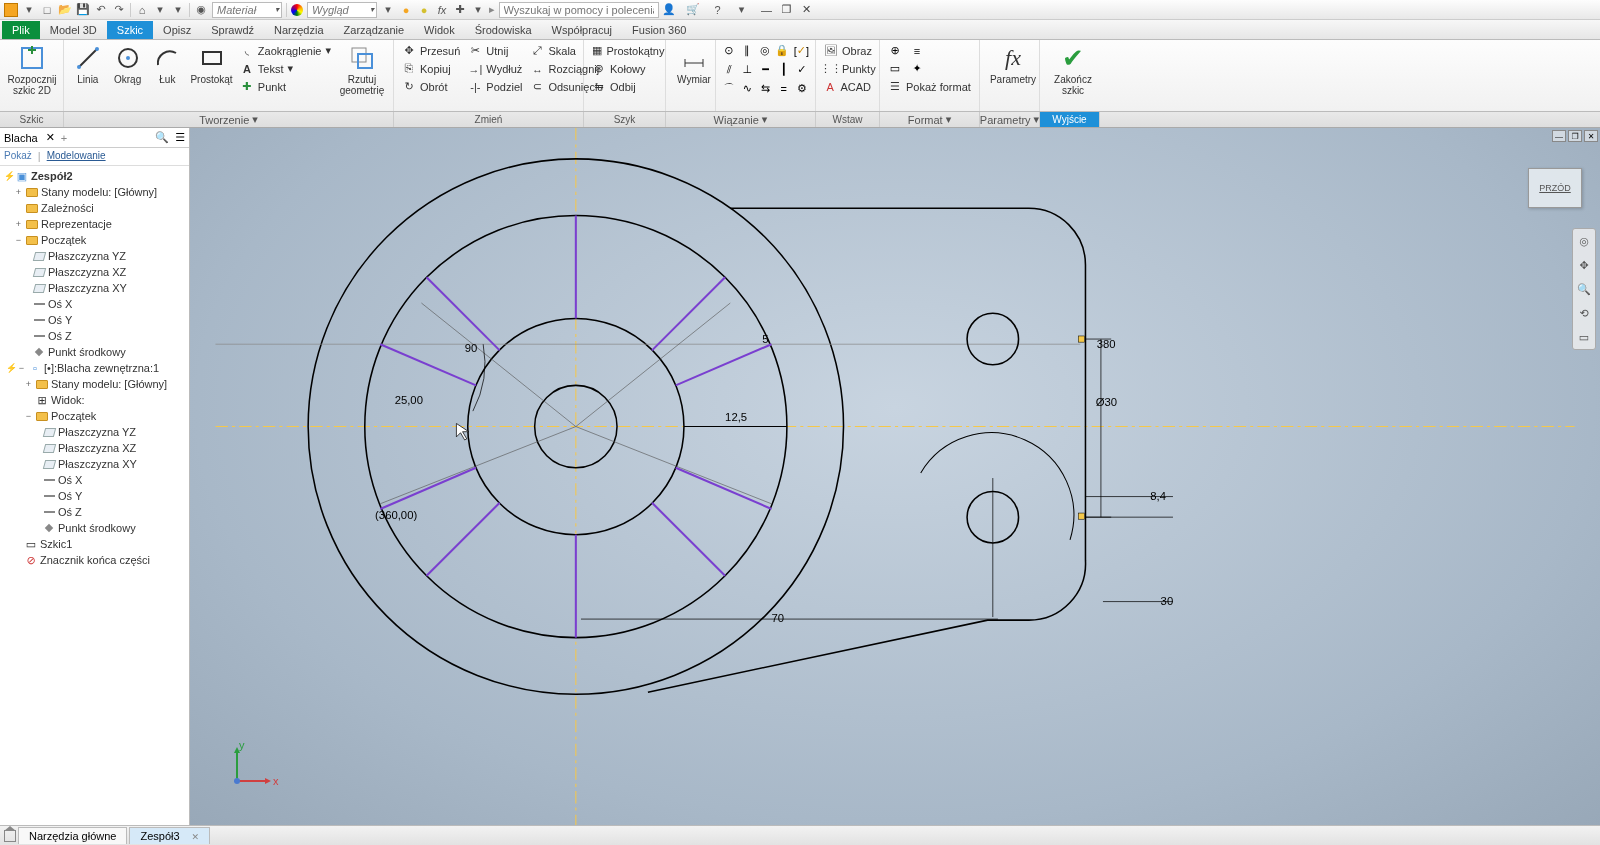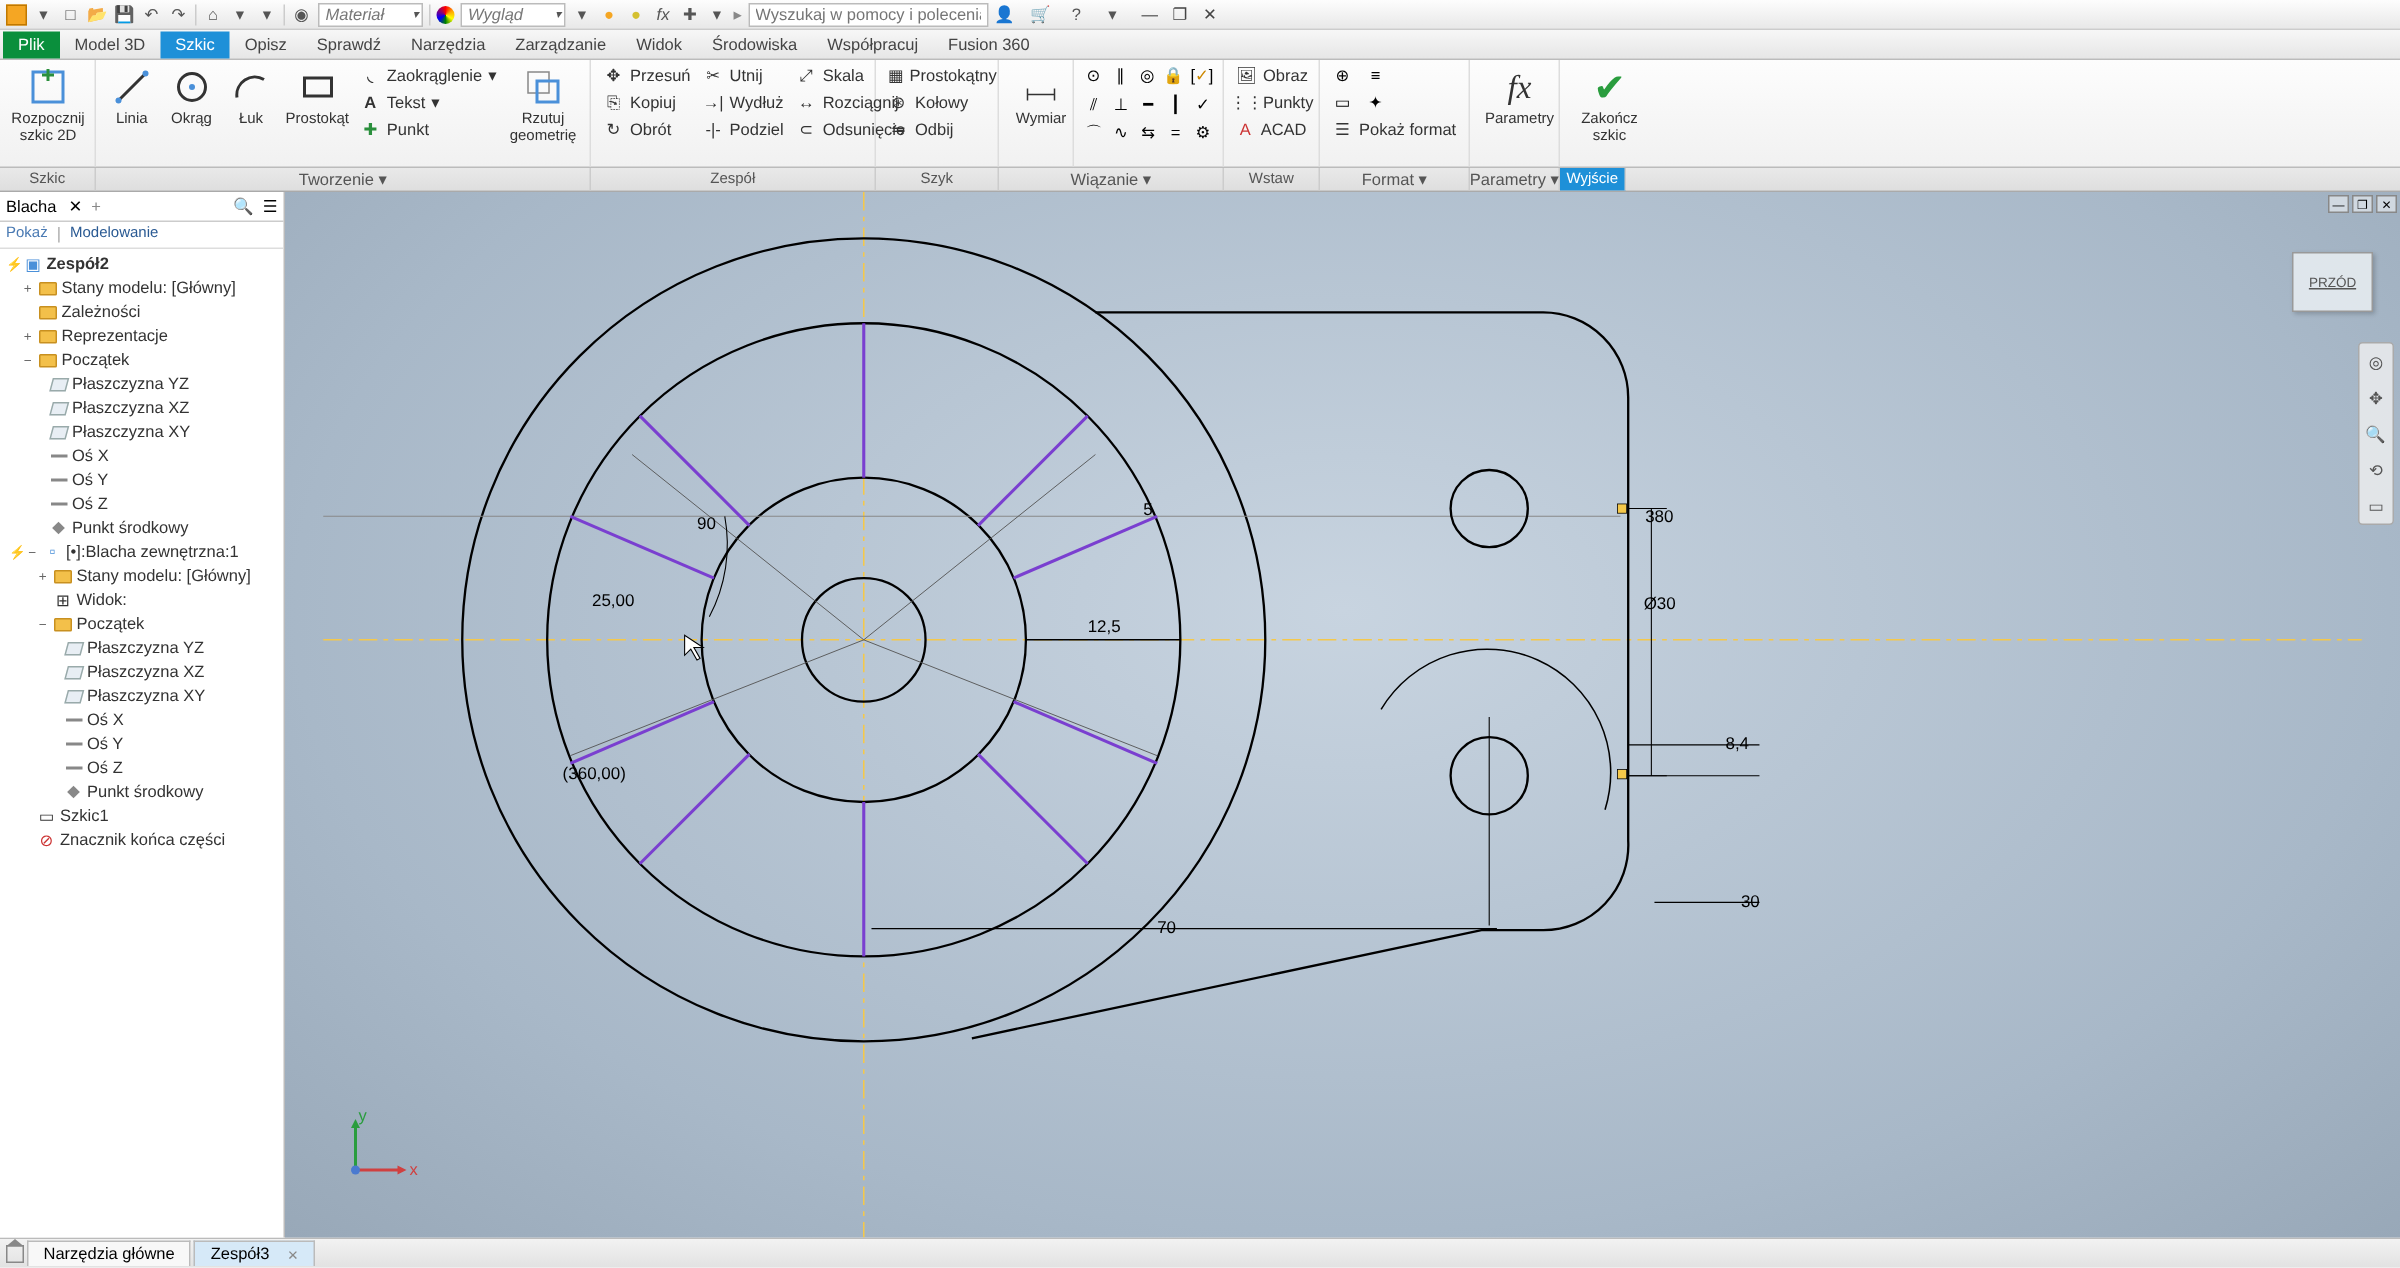--- a/index.html
+++ b/index.html
@@ -40,21 +40,21 @@
 .ribbonlabels { height:16px; background:linear-gradient(#e9e9e9,#dedede); border-bottom:1px solid #aaa; display:flex;}
 .rlabel { border-right:1px solid #ccc; text-align:center; font-size:10px; color:#555; display:flex; align-items:center; justify-content:center; gap:3px; padding:0 4px;}
 .rlabel.active { background:#1e90d8; color:#fff;}
 
 
 .workarea { display:flex; height: calc(845px - 20px - 20px - 72px - 16px - 20px); }
 .browser { width:190px; background:#fff; border-right:1px solid #bbb; display:flex; flex-direction:column;}
 .browser .bhead { height:20px; border-bottom:1px solid #ccc; display:flex; align-items:center; padding:0 4px; gap:6px;}
 .browser .btabs { height:18px; display:flex; border-bottom:1px solid #ddd; padding:2px 4px; gap:6px;}
 .browser .btab { font-size:10px; color:#4a7ab3; cursor:pointer;}
-.browser .btab.active { color:#2a5a93;}
+.browser .btab.active { text-decoration:underline; color:#2a5a93;}
 .tree { flex:1; overflow:auto; padding:2px 2px;}
 .tnode { display:flex; align-items:center; gap:2px; height:16px; padding-left:2px; color:#333; white-space:nowrap; cursor:pointer;}
 .tnode .tw { width:9px; text-align:center; color:#666; font-size:9px;}
 .tnode .ticon { width:14px; height:12px; display:inline-flex; align-items:center; justify-content:center;}
 .folder-ic { width:12px; height:9px; background:#f3c04a; border:1px solid #c89020; border-radius:1px;}
 .plane-ic { width:11px; height:9px; border:1px solid #9aa; background:rgba(180,200,220,0.3); transform:skewX(-15deg);}
 .axis-ic { width:11px; height:2px; background:#888;}
 .pt-ic { width:6px; height:6px; background:#888; transform:rotate(45deg);}
 
 
@@ -361,36 +361,36 @@
     </div>
   </div>
 </div>
 
 <div class="ribbonlabels">
   <div class="rlabel" style="width:64px">Szkic</div>
   <div class="rlabel" style="width:330px">
       <span>Tworzenie</span>
       <span>▾</span>
     </div>
-  <div class="rlabel" style="width:190px">Zespół</div>
+  <div class="rlabel" style="width:190px">Zmień</div>
   <div class="rlabel" style="width:82px">Szyk</div>
   <div class="rlabel" style="width:150px">
       <span>Wiązanie</span>
       <span>▾</span>
     </div>
   <div class="rlabel" style="width:64px">Wstaw</div>
   <div class="rlabel" style="width:100px">
       <span>Format</span>
       <span>▾</span>
     </div>
   <div class="rlabel" style="width:60px">
       <span>Parametry</span>
       <span>▾</span>
     </div>
-  <div class="rlabel active" style="width:44px">Wyjście</div>
+  <div class="rlabel active" style="width:60px">Wyjście</div>
 </div>
 
 <div class="workarea">
 
   <div class="browser">
     <div class="bhead">
       <span>Blacha</span>
       <span style="margin-left:2px">✕</span>
       <span style="color:#888">+</span>
       <span style="flex:1"></span>

